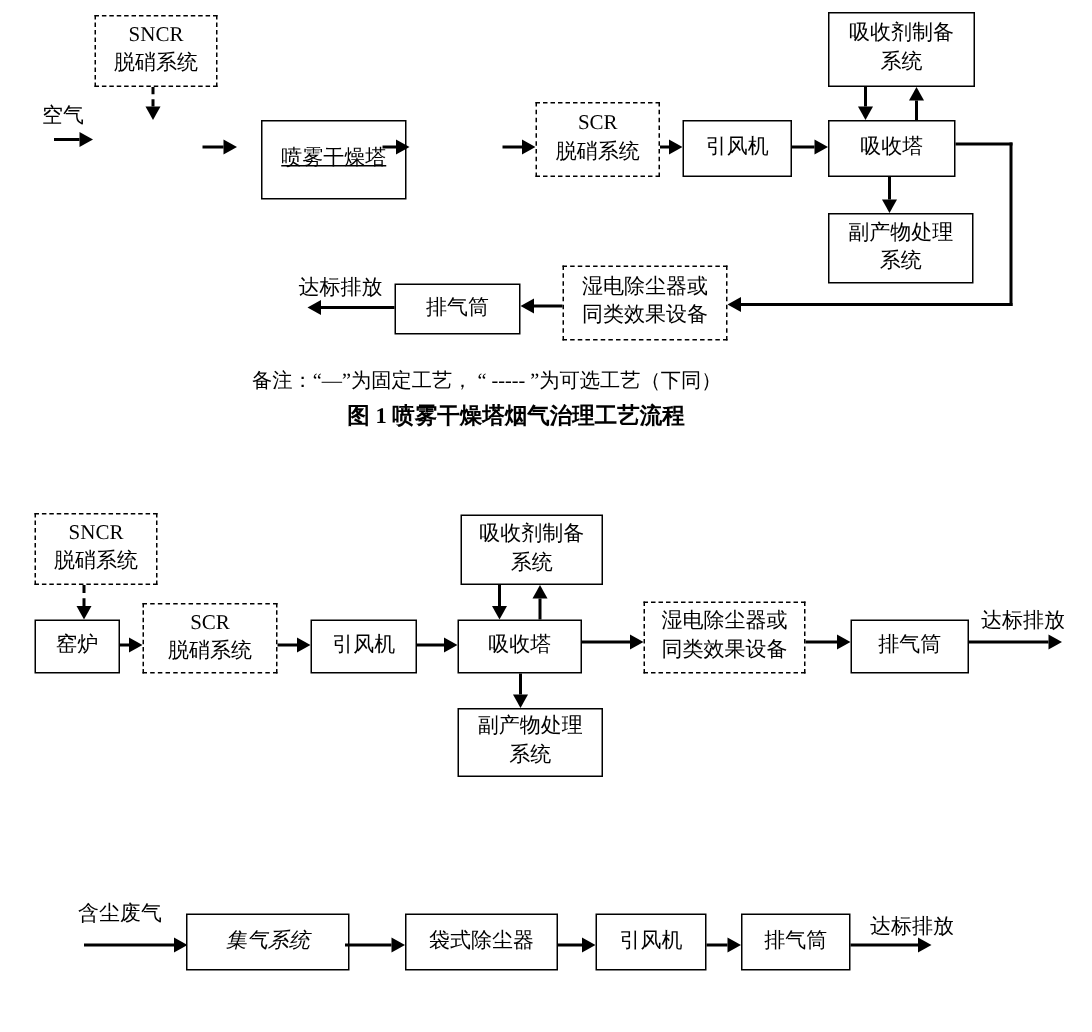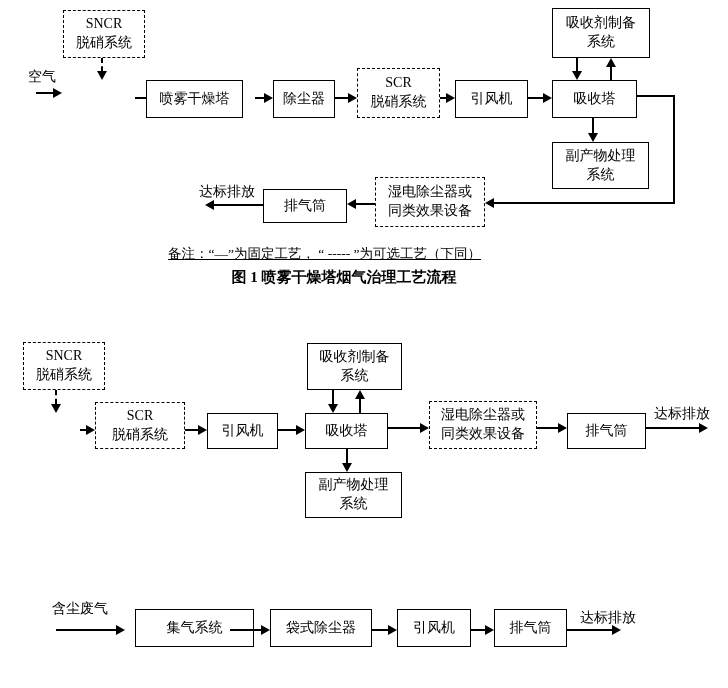--- a/index.html
+++ b/index.html
@@ -14,46 +14,45 @@
   .vl{position:absolute;width:2px;background:#000;}
   .vdash{position:absolute;width:0;border-left:2px dashed #000;}
   .ar{position:absolute;width:0;height:0;border-top:5px solid transparent;
       border-bottom:5px solid transparent;border-left:9px solid #000;}
   .al{position:absolute;width:0;height:0;border-top:5px solid transparent;
       border-bottom:5px solid transparent;border-right:9px solid #000;}
   .ad{position:absolute;width:0;height:0;border-left:5px solid transparent;
       border-right:5px solid transparent;border-top:9px solid #000;}
   .au{position:absolute;width:0;height:0;border-left:5px solid transparent;
       border-right:5px solid transparent;border-bottom:9px solid #000;}
-  .note{position:absolute;font-size:13.5px;white-space:nowrap;text-decoration:underline;}
+  .note{position:absolute;font-size:13.5px;white-space:nowrap;}
   .caption{position:absolute;left:0;width:688px;text-align:center;
            font-weight:bold;font-size:15px;white-space:pre;}
 </style>
 </head>
 <body>
 
 <div class="page">
 
   <div class="box dashed" style="left:63px;top:10px;width:82px;height:48px;">SNCR
 脱硝系统</div>
   <div class="vdash" style="left:101px;top:58px;height:13px;"></div>
   <div class="ad" style="left:97px;top:71px;"></div>
 
   <div class="lbl" style="left:28px;top:68px;font-family:Liberation Serif, serif;">空气</div>
   <div class="hl" style="left:36px;top:92px;width:17px;"></div>
   <div class="ar" style="left:53px;top:88px;"></div>
 
   <div class="hl" style="left:135px;top:97px;width:14px;"></div>
   <div class="ar" style="left:149px;top:93px;"></div>
 
-  <div class="box" style="left:146px;top:80px;width:97px;height:38px;">喷雾干燥塔</div>
+  <div class="box" style="left:174px;top:80px;width:97px;height:53px;text-decoration:underline;">喷雾干燥塔</div>
   <div class="hl" style="left:255px;top:97px;width:9px;"></div>
   <div class="ar" style="left:264px;top:93px;"></div>
 
-  <div class="box" style="left:273px;top:80px;width:62px;height:38px;">除尘器</div>
   <div class="hl" style="left:335px;top:97px;width:13px;"></div>
   <div class="ar" style="left:348px;top:93px;"></div>
 
   <div class="box dashed" style="left:357px;top:68px;width:83px;height:50px;">SCR
 脱硝系统</div>
   <div class="hl" style="left:440px;top:97px;width:6px;"></div>
   <div class="ar" style="left:446px;top:93px;"></div>
 
   <div class="box" style="left:455px;top:80px;width:73px;height:38px;">引风机</div>
   <div class="hl" style="left:528px;top:97px;width:15px;"></div>
@@ -89,20 +88,21 @@
   <div class="lbl" style="left:199px;top:183px;">达标排放</div>
 
   <div class="note" style="left:168px;top:245px;">备注：“—”为固定工艺，  “ ----- ”为可选工艺（下同）</div>
   <div class="caption" style="top:268px;">图 1 喷雾干燥塔烟气治理工艺流程</div>
 
   <div class="box dashed" style="left:23px;top:342px;width:82px;height:48px;">SNCR
 脱硝系统</div>
   <div class="vdash" style="left:55px;top:390px;height:14px;"></div>
   <div class="ad" style="left:51px;top:404px;"></div>
 
+  <div class="box" style="left:23px;top:413px;width:57px;height:36px;">窑炉</div>
   <div class="hl" style="left:80px;top:429px;width:6px;"></div>
   <div class="ar" style="left:86px;top:425px;"></div>
 
   <div class="box dashed" style="left:95px;top:402px;width:90px;height:47px;">SCR
 脱硝系统</div>
   <div class="hl" style="left:185px;top:429px;width:13px;"></div>
   <div class="ar" style="left:198px;top:425px;"></div>
 
   <div class="box" style="left:207px;top:413px;width:71px;height:36px;">引风机</div>
   <div class="hl" style="left:278px;top:429px;width:18px;"></div>
@@ -132,21 +132,21 @@
   <div class="box" style="left:567px;top:413px;width:79px;height:36px;">排气筒</div>
   <div class="hl" style="left:646px;top:427px;width:53px;"></div>
   <div class="ar" style="left:699px;top:423px;"></div>
   <div class="lbl" style="left:654px;top:405px;">达标排放</div>
 
 
   <div class="lbl" style="left:52px;top:600px;">含尘废气</div>
   <div class="hl" style="left:56px;top:629px;width:60px;"></div>
   <div class="ar" style="left:116px;top:625px;"></div>
 
-  <div class="box" style="left:135px;top:609px;width:119px;height:38px;">集气系统</div>
+  <div class="box" style="left:124px;top:609px;width:109px;height:38px;font-style:italic;">集气系统</div>
   <div class="hl" style="left:230px;top:629px;width:31px;"></div>
   <div class="ar" style="left:261px;top:625px;"></div>
 
   <div class="box" style="left:270px;top:609px;width:102px;height:38px;">袋式除尘器</div>
   <div class="hl" style="left:372px;top:629px;width:16px;"></div>
   <div class="ar" style="left:388px;top:625px;"></div>
 
   <div class="box" style="left:397px;top:609px;width:74px;height:38px;">引风机</div>
   <div class="hl" style="left:471px;top:629px;width:14px;"></div>
   <div class="ar" style="left:485px;top:625px;"></div>

